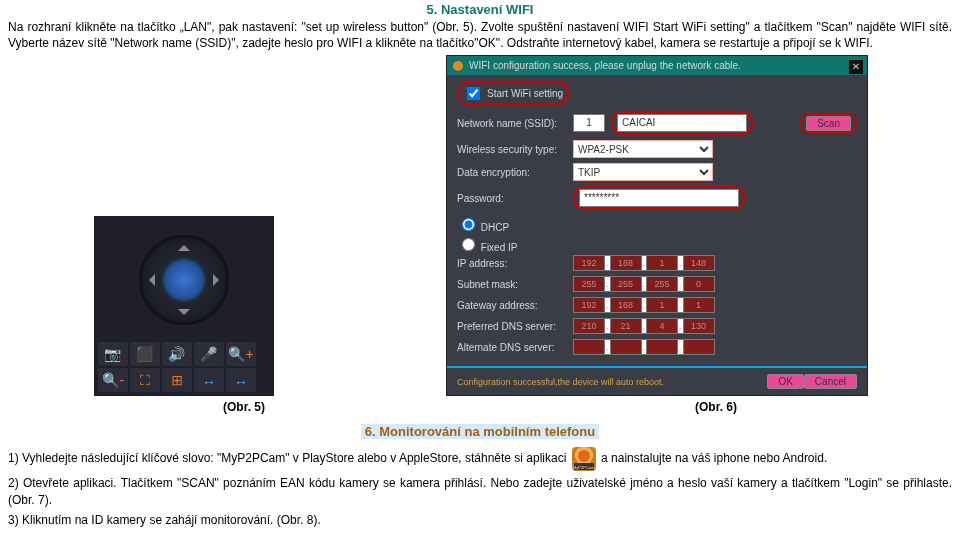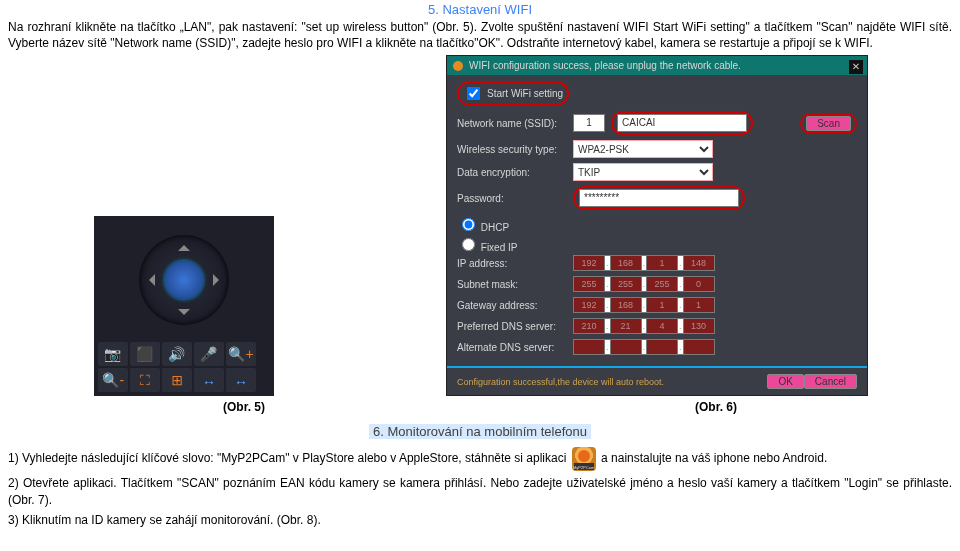--- a/index.html
+++ b/index.html
@@ -9,22 +9,22 @@
     font-family: Arial, sans-serif;
     font-size: 12px;
     color: #000;
     background: #fff;
   }
   .doc {
     padding: 0 8px;
   }
   .section-title {
     text-align: center;
-    color: #3b82f6;
-    font-weight: normal;
+    color: #0f766e;
+    font-weight: bold;
     font-size: 13px;
     margin: 2px 0;
   }
   .para {
     font-size: 12px;
     line-height: 1.35;
     text-align: justify;
     margin: 0 0 4px 0;
   }
   .figs {
@@ -228,22 +228,22 @@
   .cfg-foot .msg {
     color: #cfa34a;
     font-size: 9px;
   }
   .cfg-foot .btns {
     display: flex;
     gap: 0;
   }
   
   .sec6-title {
-    color: #404040;
-    font-weight: normal;
+    color: #a16207;
+    font-weight: bold;
     font-size: 13px;
     background: #d6e9ff;
     display: inline-block;
     padding: 0 4px;
   }
   .sec6-wrap {
     text-align: center;
     margin-bottom: 8px;
   }
   .app-icon {

